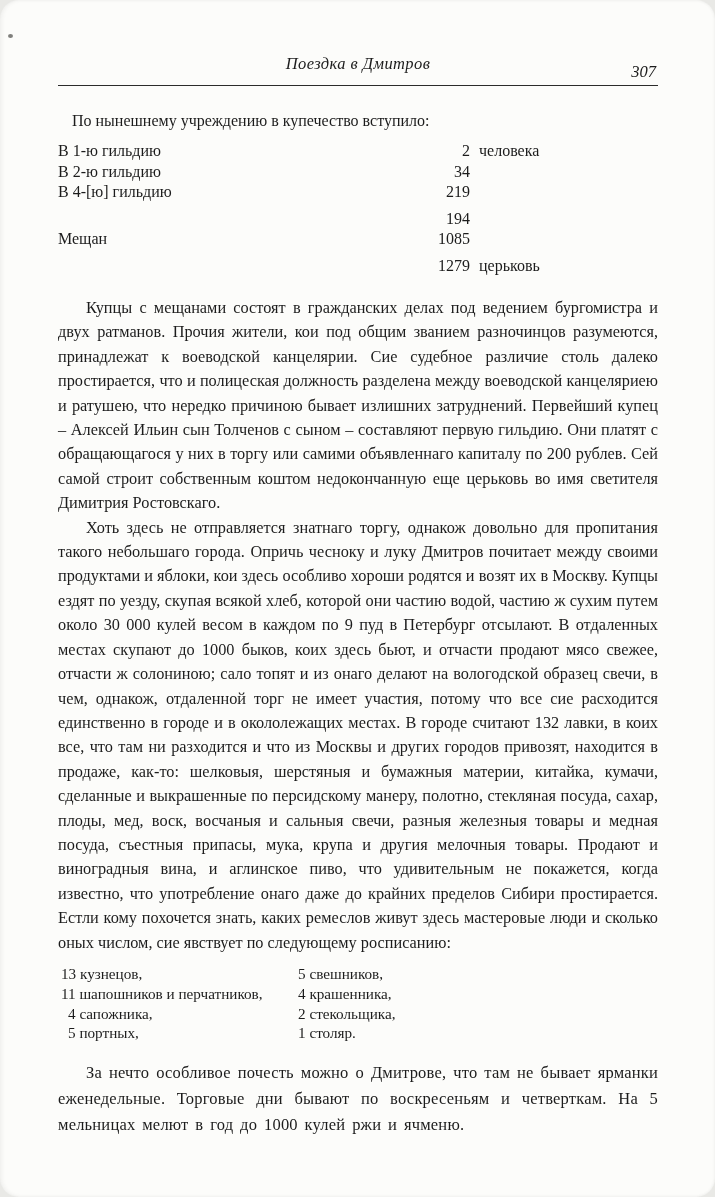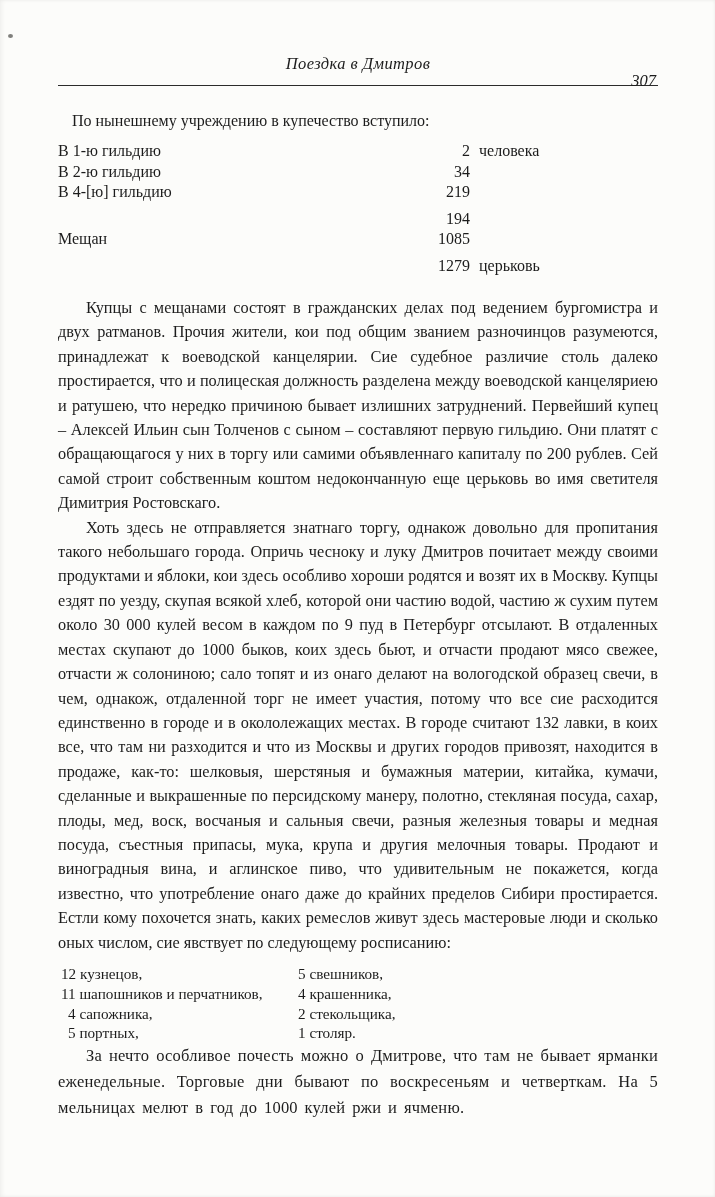--- a/index.html
+++ b/index.html
@@ -8,36 +8,37 @@
     width: 715px;
     height: 1197px;
     margin: 0 auto;
     background: #fcfcfa;
     box-sizing: border-box;
     padding: 54px 57px 0 58px;
     font-family: "Liberation Serif", serif;
     color: #1c1c1c;
     box-shadow: inset 2px 0 4px rgba(0,0,0,0.05), inset -1px 0 3px rgba(0,0,0,0.04);
     overflow: hidden;
+    border-radius: 19px;
   }
   .page-header {
     position: relative;
     height: 22px;
     font-style: italic;
     font-size: 16.5px;
   }
   .running-title {
     display: block;
     text-align: center;
     letter-spacing: 0.4px;
   }
   .page-number {
     position: absolute;
     right: 2px;
-    top: 17px;
+    top: 8px;
   }
   .header-rule {
     border: none;
     border-top: 1.4px solid #2b2b2b;
     margin: 9px 0 0 0;
   }
   .intro {
     margin: 26px 0 0 0;
     padding-left: 14px;
     font-size: 16px;
@@ -71,20 +72,21 @@
   .craft-col {
     list-style: none;
     margin: 0;
     padding: 0;
     line-height: 19.8px;
   }
   .craft-col.left  { width: 237px; }
   .craft-col.right { flex: 1; }
   .craft-col.left li:nth-child(n+3) { padding-left: 7px; }
   .closing {
+    margin-top: 17px;
     font-size: 16.5px;
     line-height: 26px;
     word-spacing: 2.5px;
     letter-spacing: 0.2px;
   }
   .corner-speck {
     position: absolute;
     left: 8px; top: 34px;
     width: 5px; height: 4px;
     background: #4a4a46;
@@ -140,21 +142,21 @@
         <span class="g-num">1279</span>
         <span class="g-suffix">церьковь</span>
       </div>
     </div>
 
     <p class="para">Купцы с мещанами состоят в гражданских делах под ведением бургомистра и двух ратманов. Прочия жители, кои под общим званием разночинцов разумеются, принадлежат к воеводской канцелярии. Сие судебное различие столь далеко простирается, что и полицеская должность разделена между воеводской канцеляриею и ратушею, что нередко причиною бывает излишних затруднений. Первейший купец – Алексей Ильин сын Толченов с сыном – составляют первую гильдию. Они платят с обращающагося у них в торгу или самими объявленнаго капиталу по 200 рублев. Сей самой строит собственным коштом недокончанную еще церьковь во имя светителя Димитрия Ростовскаго.</p>
     <p class="para">Хоть здесь не отправляется знатнаго торгу, однакож довольно для пропитания такого небольшаго города. Опричь чесноку и луку Дмитров почитает между своими продуктами и яблоки, кои здесь особливо хороши родятся и возят их в Москву. Купцы ездят по уезду, скупая всякой хлеб, которой они частию водой, частию ж сухим путем около 30 000 кулей весом в каждом по 9 пуд в Петербург отсылают. В отдаленных местах скупают до 1000 быков, коих здесь бьют, и отчасти продают мясо свежее, отчасти ж солониною; сало топят и из онаго делают на вологодской образец свечи, в чем, однакож, отдаленной торг не имеет участия, потому что все сие расходится единственно в городе и в окололежащих местах. В городе считают 132 лавки, в коих все, что там ни разходится и что из Москвы и других городов привозят, находится в продаже, как-то: шелковыя, шерстяныя и бумажныя материи, китайка, кумачи, сделанные и выкрашенные по персидскому манеру, полотно, стекляная посуда, сахар, плоды, мед, воск, восчаныя и сальныя свечи, разныя железныя товары и медная посуда, съестныя припасы, мука, крупа и другия мелочныя товары. Продают и виноградныя вина, и аглинское пиво, что удивительным не покажется, когда известно, что употребление онаго даже до крайних пределов Сибири простирается. Естли кому похочется знать, каких ремеслов живут здесь мастеровые люди и сколько оных числом, сие явствует по следующему росписанию:</p>
 
     <div class="craft-list">
       <ul class="craft-col left">
-        <li>12 кузнецов,</li>
+        <li>13 кузнецов,</li>
         <li>11 шапошников и перчатников,</li>
         <li>4 сапожника,</li>
         <li>5 портных,</li>
       </ul>
       <ul class="craft-col right">
         <li>5 свешников,</li>
         <li>4 крашенника,</li>
         <li>2 стекольщика,</li>
         <li>1 столяр.</li>
       </ul>

